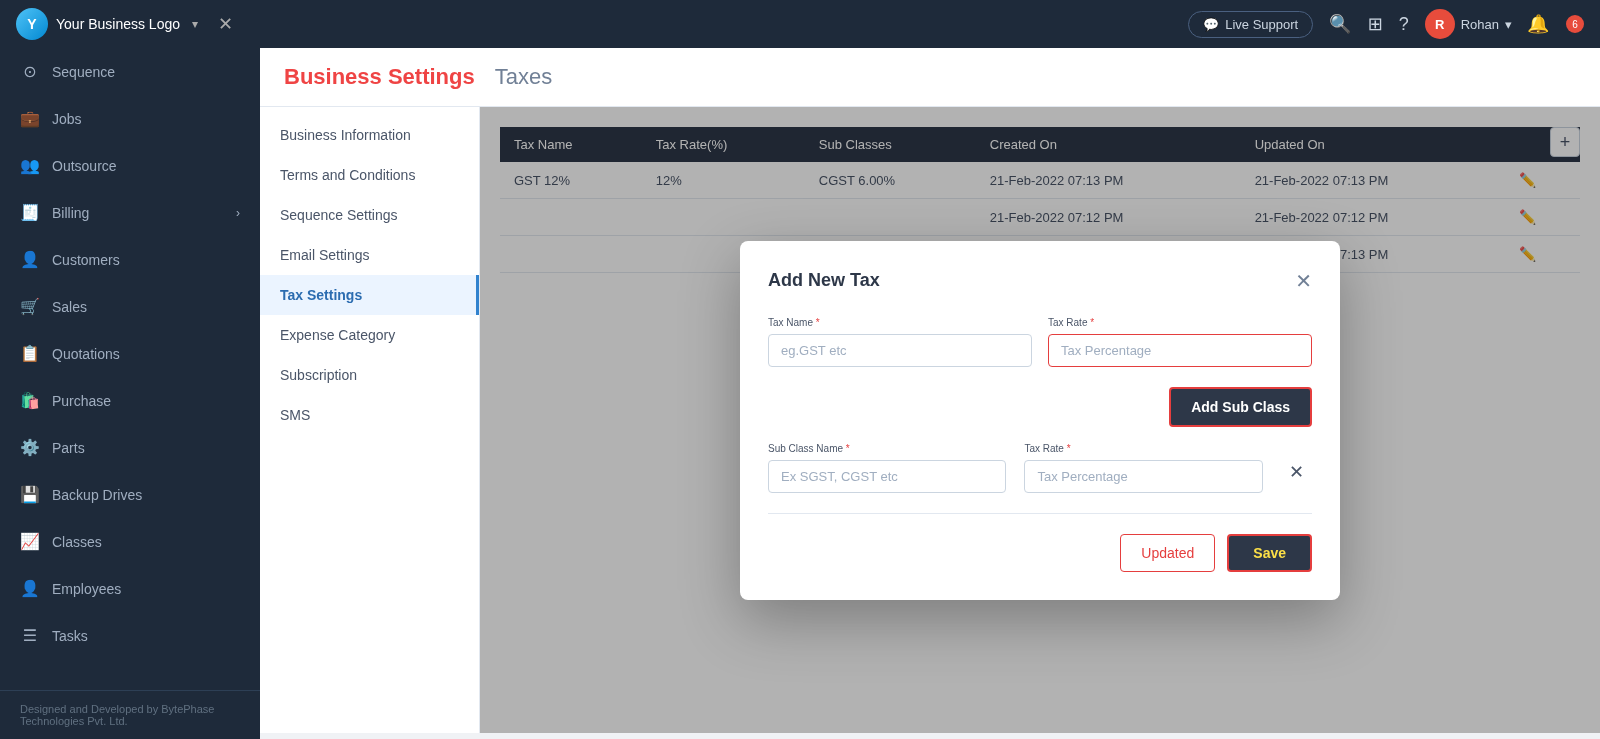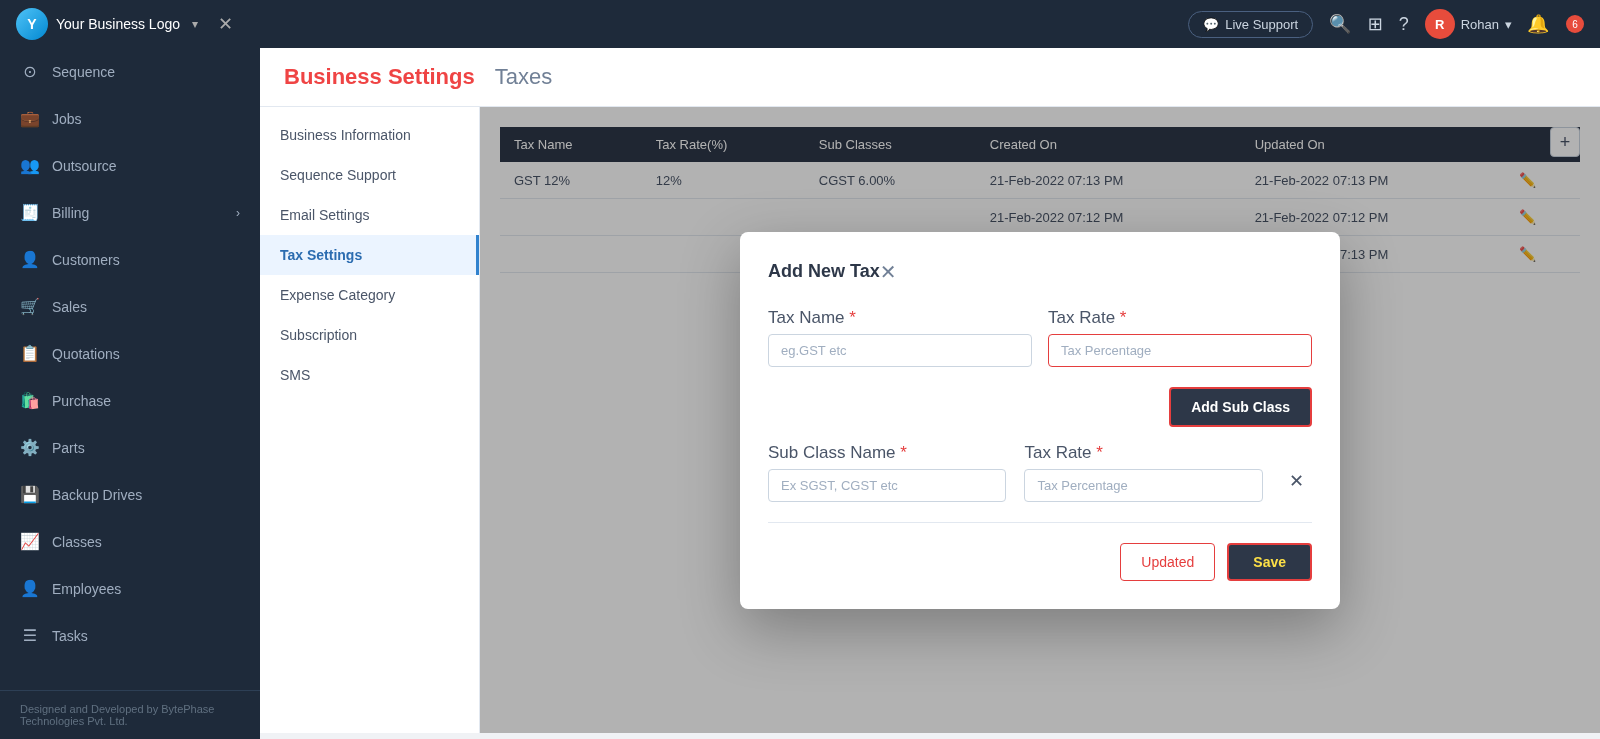--- a/index.html
+++ b/index.html
@@ -166,32 +166,32 @@
     
     .modal {
       background: white;
       border-radius: 8px;
       width: 600px;
       padding: 28px;
       position: relative;
       box-shadow: 0 20px 60px rgba(0,0,0,0.3);
     }
     .modal-header {
-      display: flex; justify-content: flex-start; align-items: center;
+      display: flex; justify-content: space-between; align-items: center;
       margin-bottom: 24px;
     }
     .modal-title { font-size: 18px; font-weight: 600; color: #2d3748; }
     .modal-close {
       font-size: 20px; color: #718096; cursor: pointer;
       background: none; border: none;
     }
     .form-row { display: flex; gap: 16px; margin-bottom: 20px; }
     .form-group { flex: 1; }
     .form-label {
-      display: block; font-size: 17px; color: #4a5568;
+      display: block; font-size: 10px; color: #4a5568;
       margin-bottom: 6px; font-weight: 500;
     }
     .required { color: #e53e3e; }
     .form-input {
       width: 100%; padding: 8px 12px;
       border: 1px solid #cbd5e0;
       border-radius: 4px; font-size: 13px; color: #4a5568;
       outline: none;
     }
     .form-input::placeholder { color: #a0aec0; }
@@ -337,21 +337,22 @@
 
     <div class="page-header">
       <span class="page-title">Business Settings</span>
       <span class="page-subtitle">Taxes</span>
     </div>
 
     <div class="settings-layout">
 
       <div class="settings-nav">
         <div class="settings-nav-item">Business Information</div>
-        <div class="settings-nav-item">Sequence Support</div>
+        <div class="settings-nav-item">Terms and Conditions</div>
+        <div class="settings-nav-item">Sequence Settings</div>
         <div class="settings-nav-item">Email Settings</div>
         <div class="settings-nav-item active">Tax Settings</div>
         <div class="settings-nav-item">Expense Category</div>
         <div class="settings-nav-item">Subscription</div>
         <div class="settings-nav-item">SMS</div>
       </div>
 
       <div class="tax-area">
         <button class="add-btn">+</button>
         <table class="tax-table">

